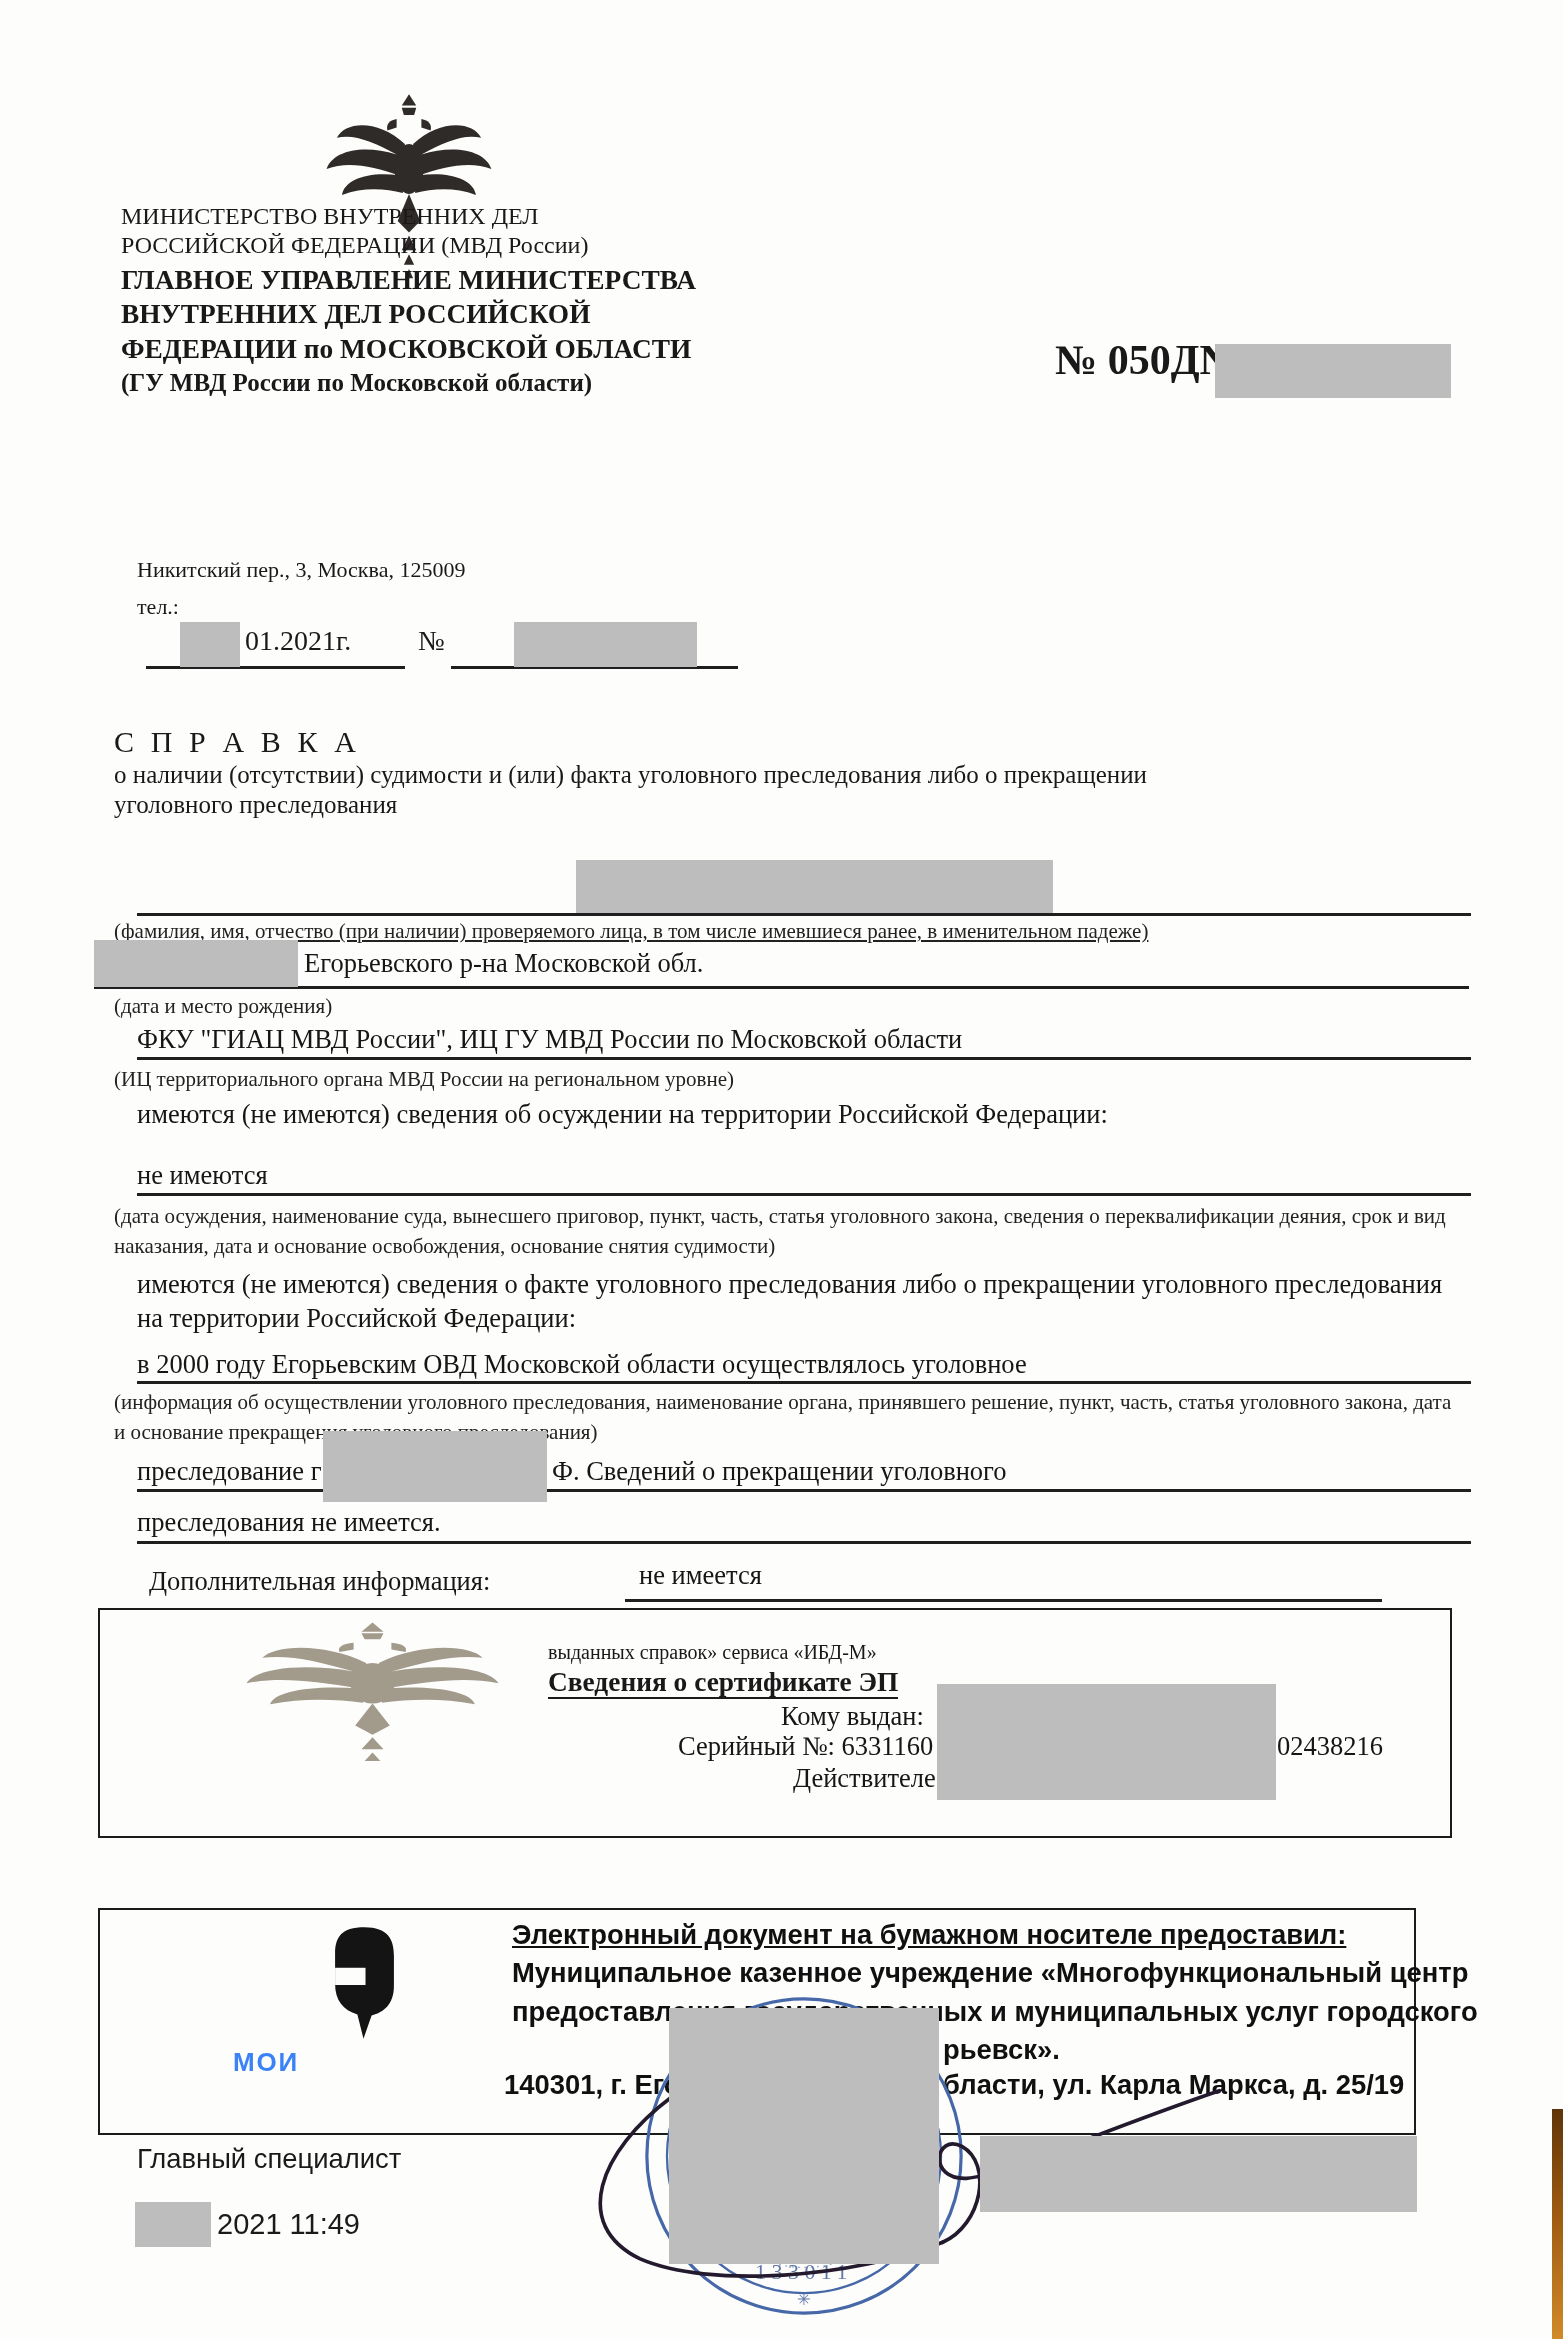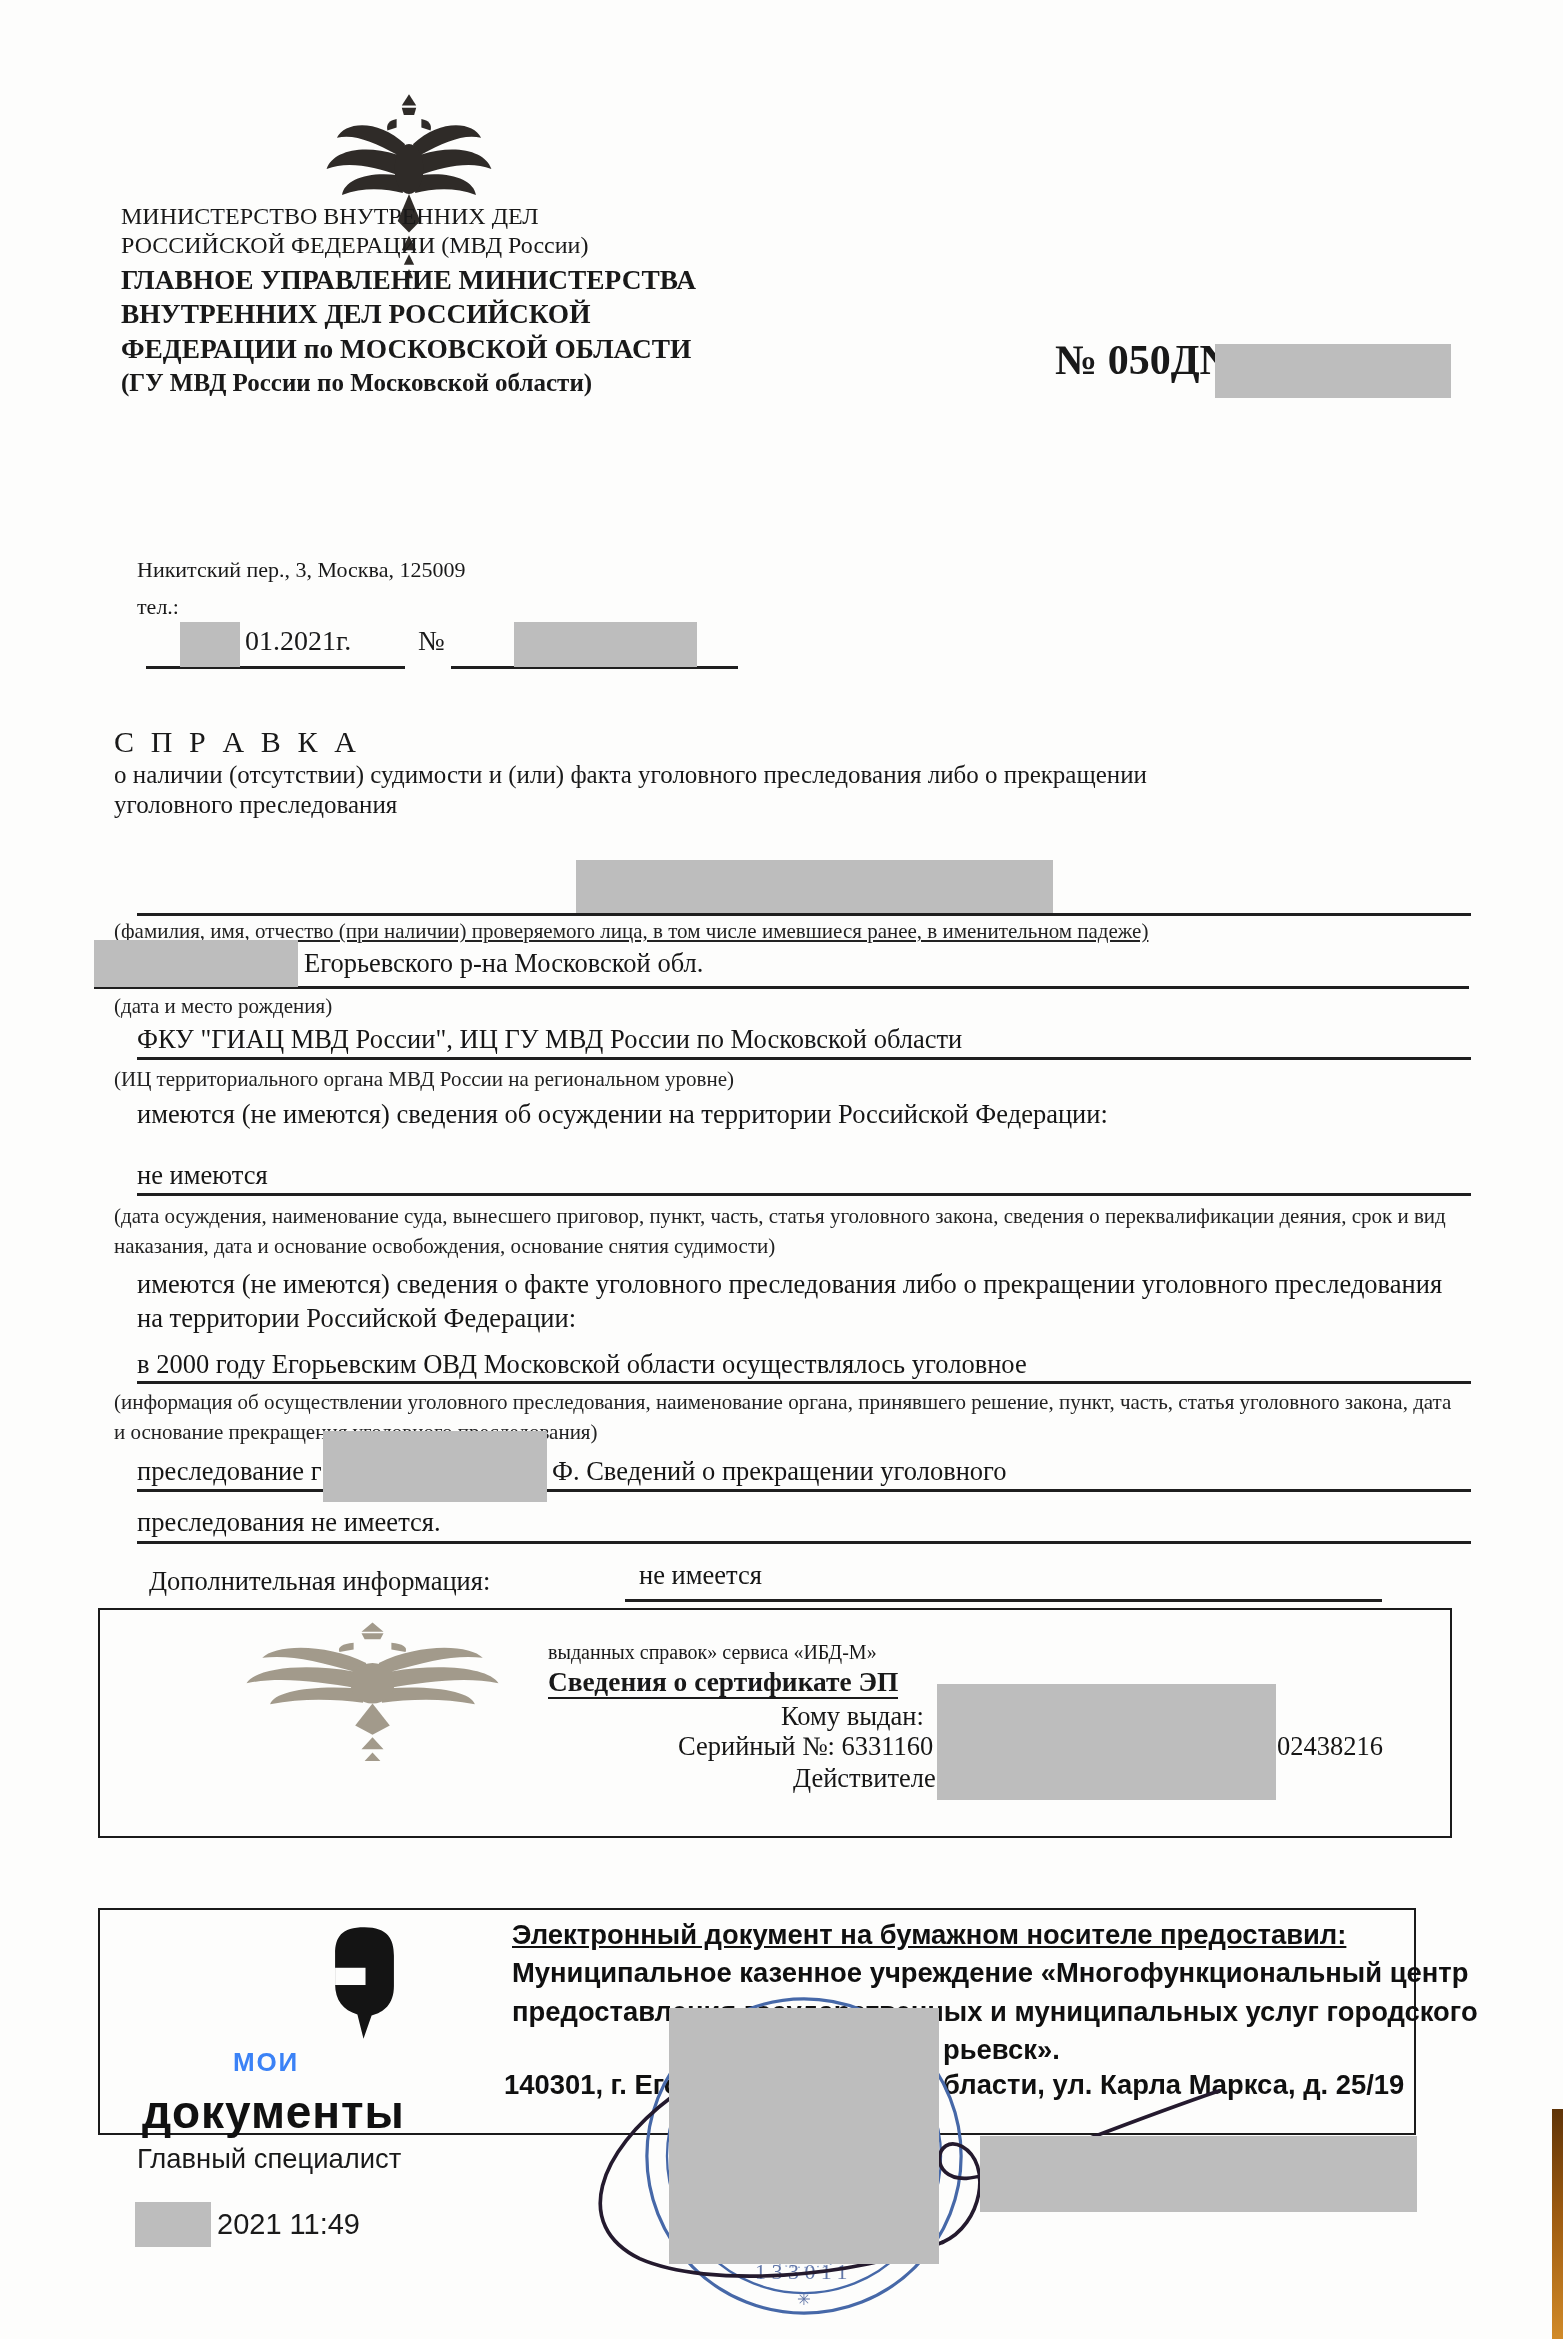--- a/index.html
+++ b/index.html
@@ -115,21 +115,20 @@
   <div class="abs serif body-line" style="left:678px;top:1731px;">Серийный №: 6331160</div>
   <div class="abs serif body-line" style="left:1277px;top:1731px;">02438216</div>
   <div class="abs serif body-line" style="left:793px;top:1763px;">Действителе</div>
 
   <div class="abs boxed" style="left:98px;top:1908px;width:1314px;height:223px;"></div>
   <svg class="abs" style="left:329px;top:1921px;width:71px;height:126px;" viewBox="0 0 70 120">
     <path d="M35 4 C 58 4, 64 16, 64 32 L64 62 C 64 80, 54 88, 42 91 L 34 114 L 28 90 C 14 86, 6 76, 6 60 L 6 30 C 6 14, 12 4, 35 4 Z" fill="#141414"></path>
     <rect x="6" y="44" width="30" height="17" fill="#fdfdfc"></rect>
   </svg>
   <div class="abs center sans b nowrap" style="left:233px;top:2047px;width:174px;font-size:26px;letter-spacing:1.8px;color:#3b82f6;">МОИ</div>
-  <div class="abs center sans b nowrap" style="left:142px;top:2085px;width:361px;font-size:46px;letter-spacing:0.9px;color:#111;">документы</div>
   <div class="abs center sans b nowrap" style="left:512px;top:1919px;width:877px;font-size:27.4px;text-decoration:underline;color:#101010;">Электронный документ на бумажном носителе предоставил:</div>
   <div class="abs center sans b nowrap" style="left:512px;top:1957px;width:877px;font-size:27.4px;color:#101010;">Муниципальное казенное учреждение «Многофункциональный центр</div>
   <div class="abs center sans b nowrap" style="left:512px;top:1996px;width:877px;font-size:27.4px;color:#101010;">предоставления государственных и муниципальных услуг городского</div>
   <div class="abs sans b nowrap" style="left:943px;top:2034px;font-size:27.4px;color:#101010;">рьевск».</div>
   <div class="abs sans b nowrap" style="left:504px;top:2069px;font-size:27.4px;color:#101010;">140301, г. Его</div>
   <div class="abs sans b nowrap" style="left:943px;top:2069px;font-size:27.4px;color:#101010;">бласти, ул. Карла Маркса, д. 25/19</div>
 
   <svg class="abs" style="left:635px;top:1987px;width:338px;height:338px;z-index:3;" viewBox="0 0 370 370">
     <circle cx="185" cy="185" r="172" fill="none" stroke="#4668a8" stroke-width="3.5"></circle>
     <circle cx="185" cy="185" r="150" fill="none" stroke="#4668a8" stroke-width="2.5"></circle>

